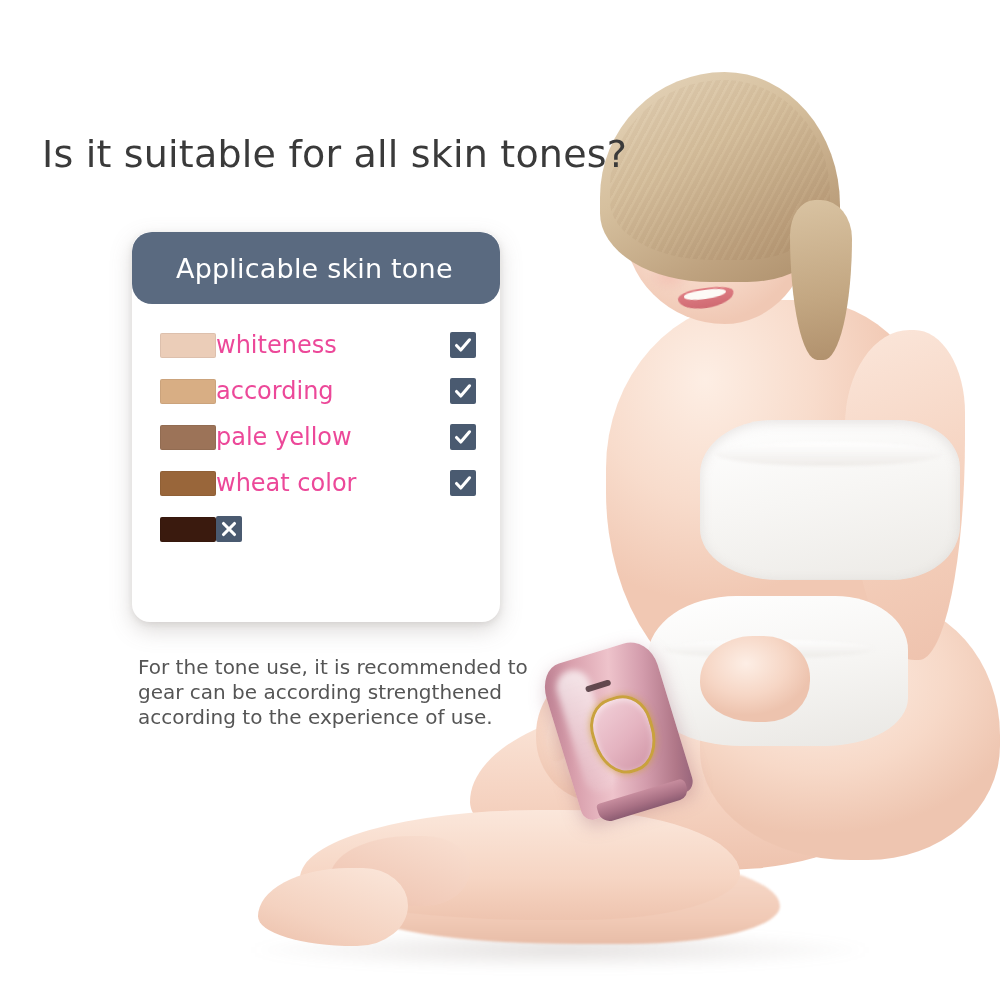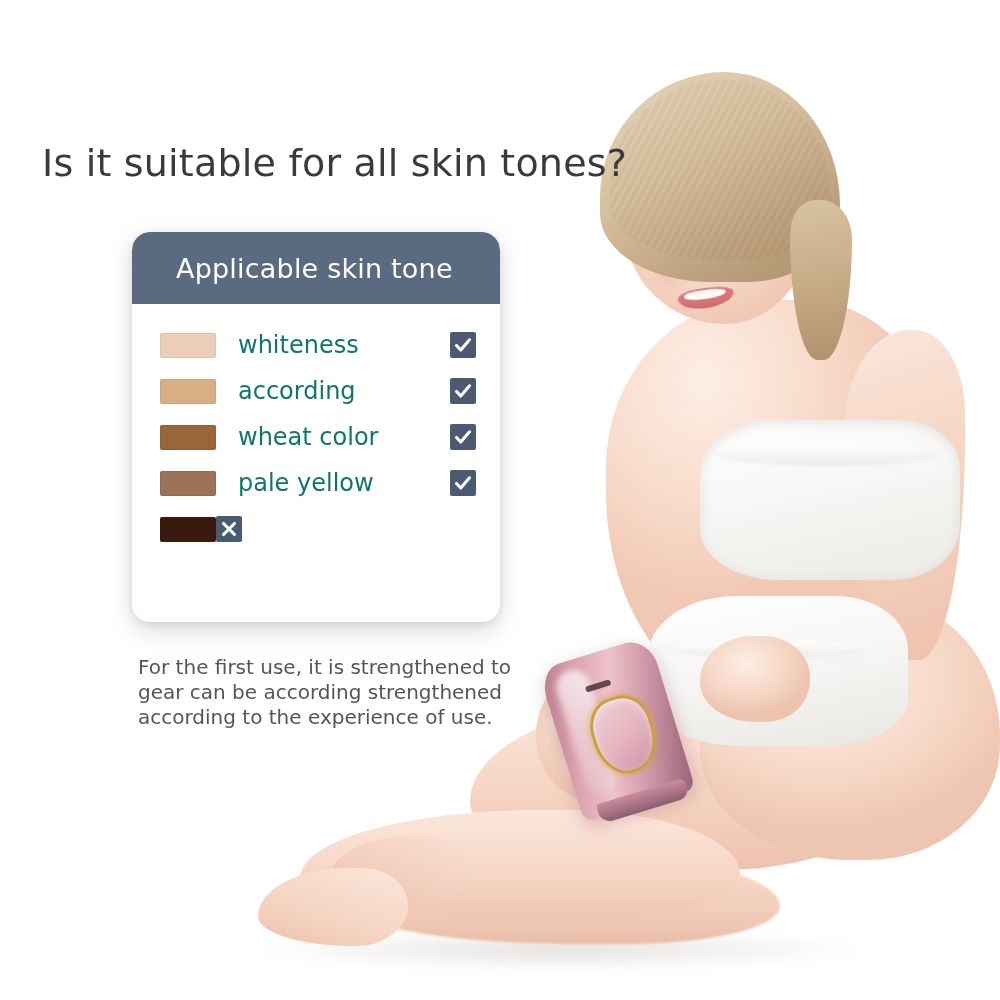--- a/index.html
+++ b/index.html
@@ -193,21 +193,21 @@
     background:#4a3238;border-radius:3px;opacity:.85;
   }
   .device-head{
     position:absolute;left:24px;top:146px;width:92px;height:20px;
     background:linear-gradient(180deg,#c78d9e 0%,#a87084 60%,#8c5c72 100%);
     border-radius:4px 6px 10px 12px;
   }
 
   
   .headline{
-    position:absolute;left:42px;top:141px;
+    position:absolute;left:42px;top:132px;
     font-size:38px;letter-spacing:.2px;color:#3a3a3a;
     font-family:"DejaVu Sans","Liberation Sans",sans-serif;
     font-weight:400;white-space:nowrap;
   }
 
   
   .card{
     position:absolute;left:132px;top:232px;width:368px;height:390px;
     background:#ffffff;border-radius:18px;
     box-shadow:0 8px 22px rgba(120,110,105,.26), 0 2px 6px rgba(120,110,105,.14);
@@ -225,21 +225,21 @@
   }
   .card-body{padding:18px 0 0 0;}
   .tone-row{
     display:flex;align-items:center;height:46px;padding:0 24px 0 28px;
   }
   .swatch{
     width:56px;height:25px;border-radius:2px;flex:0 0 auto;
     box-shadow:inset 0 0 0 1px rgba(0,0,0,.06);
   }
   .tone-label{
-    margin-left:22px;font-size:24px;color:#0f766e;flex:1 1 auto;
+    font-size:24px;color:#ec4899;flex:1 1 auto;
     font-family:"DejaVu Sans","Liberation Sans",sans-serif;font-weight:400;
     white-space:nowrap;
   }
   .mark-box{
     width:26px;height:26px;flex:0 0 auto;
     background:#4a5a70;border-radius:2px;
     display:flex;align-items:center;justify-content:center;
   }
   .mark-box svg{display:block;}
 
@@ -300,21 +300,21 @@
       <div class="device-gloss"></div>
       <div class="device-slot"></div>
       <div class="device-btn"></div>
       <div class="device-head"></div>
     </div>
   </div>
 
   <div class="headline">Is it suitable for all skin tones?</div>
 
   <div class="card">
-    <div class="card-header" style="background: rgb(90, 106, 128);">
+    <div class="card-header" style="background: rgb(90, 106, 128); border-radius: 20px;">
       <span class="card-header-title">Applicable skin tone</span>
     </div>
     <div class="card-body">
 
       <div class="tone-row">
         <span class="swatch" style="background: rgb(235, 205, 184);"></span>
         <span class="tone-label">whiteness</span>
         <span class="mark-box" style="background: rgb(74, 90, 112);">
             <svg width="20" height="20" viewBox="0 0 20 20">
               <path d="M3.5 10.5 L7.8 15 L16.5 4.8" fill="none" stroke="#ffffff" stroke-width="3.1" stroke-linecap="round" stroke-linejoin="round"></path>
@@ -326,51 +326,51 @@
         <span class="swatch" style="background: rgb(216, 174, 132);"></span>
         <span class="tone-label">according</span>
         <span class="mark-box" style="background: rgb(74, 90, 112);">
             <svg width="20" height="20" viewBox="0 0 20 20">
               <path d="M3.5 10.5 L7.8 15 L16.5 4.8" fill="none" stroke="#ffffff" stroke-width="3.1" stroke-linecap="round" stroke-linejoin="round"></path>
             </svg>
           </span>
       </div>
 
       <div class="tone-row">
+        <span class="swatch" style="background: rgb(156, 115, 88);"></span>
+        <span class="tone-label">pale yellow</span>
+        <span class="mark-box" style="background: rgb(74, 90, 112);">
+            <svg width="20" height="20" viewBox="0 0 20 20">
+              <path d="M3.5 10.5 L7.8 15 L16.5 4.8" fill="none" stroke="#ffffff" stroke-width="3.1" stroke-linecap="round" stroke-linejoin="round"></path>
+            </svg>
+          </span>
+      </div>
+
+      <div class="tone-row">
         <span class="swatch" style="background: rgb(153, 102, 58);"></span>
         <span class="tone-label">wheat color</span>
         <span class="mark-box" style="background: rgb(74, 90, 112);">
             <svg width="20" height="20" viewBox="0 0 20 20">
               <path d="M3.5 10.5 L7.8 15 L16.5 4.8" fill="none" stroke="#ffffff" stroke-width="3.1" stroke-linecap="round" stroke-linejoin="round"></path>
             </svg>
           </span>
       </div>
 
-      <div class="tone-row">
-        <span class="swatch" style="background: rgb(156, 115, 88);"></span>
-        <span class="tone-label">pale yellow</span>
-        <span class="mark-box" style="background: rgb(74, 90, 112);">
-            <svg width="20" height="20" viewBox="0 0 20 20">
-              <path d="M3.5 10.5 L7.8 15 L16.5 4.8" fill="none" stroke="#ffffff" stroke-width="3.1" stroke-linecap="round" stroke-linejoin="round"></path>
-            </svg>
-          </span>
-      </div>
-
 
       <div class="tone-row">
         <span class="swatch" style="background: rgb(58, 26, 14);"></span>
         <span class="mark-box" style="background: rgb(74, 90, 112);">
             <svg width="20" height="20" viewBox="0 0 20 20">
               <path d="M4.5 4.5 L15.5 15.5 M15.5 4.5 L4.5 15.5" fill="none" stroke="#ffffff" stroke-width="3.1" stroke-linecap="round"></path>
             </svg>
           </span>
       </div>
 
     </div>
   </div>
 
   <div class="caption">
-    <div>For the first use, it is strengthened to</div>
+    <div>For the tone use, it is recommended to</div>
     <div>gear can be according strengthened</div>
     <div>according to the experience of use.</div>
   </div>
 
 </div>
 
 </body></html>

